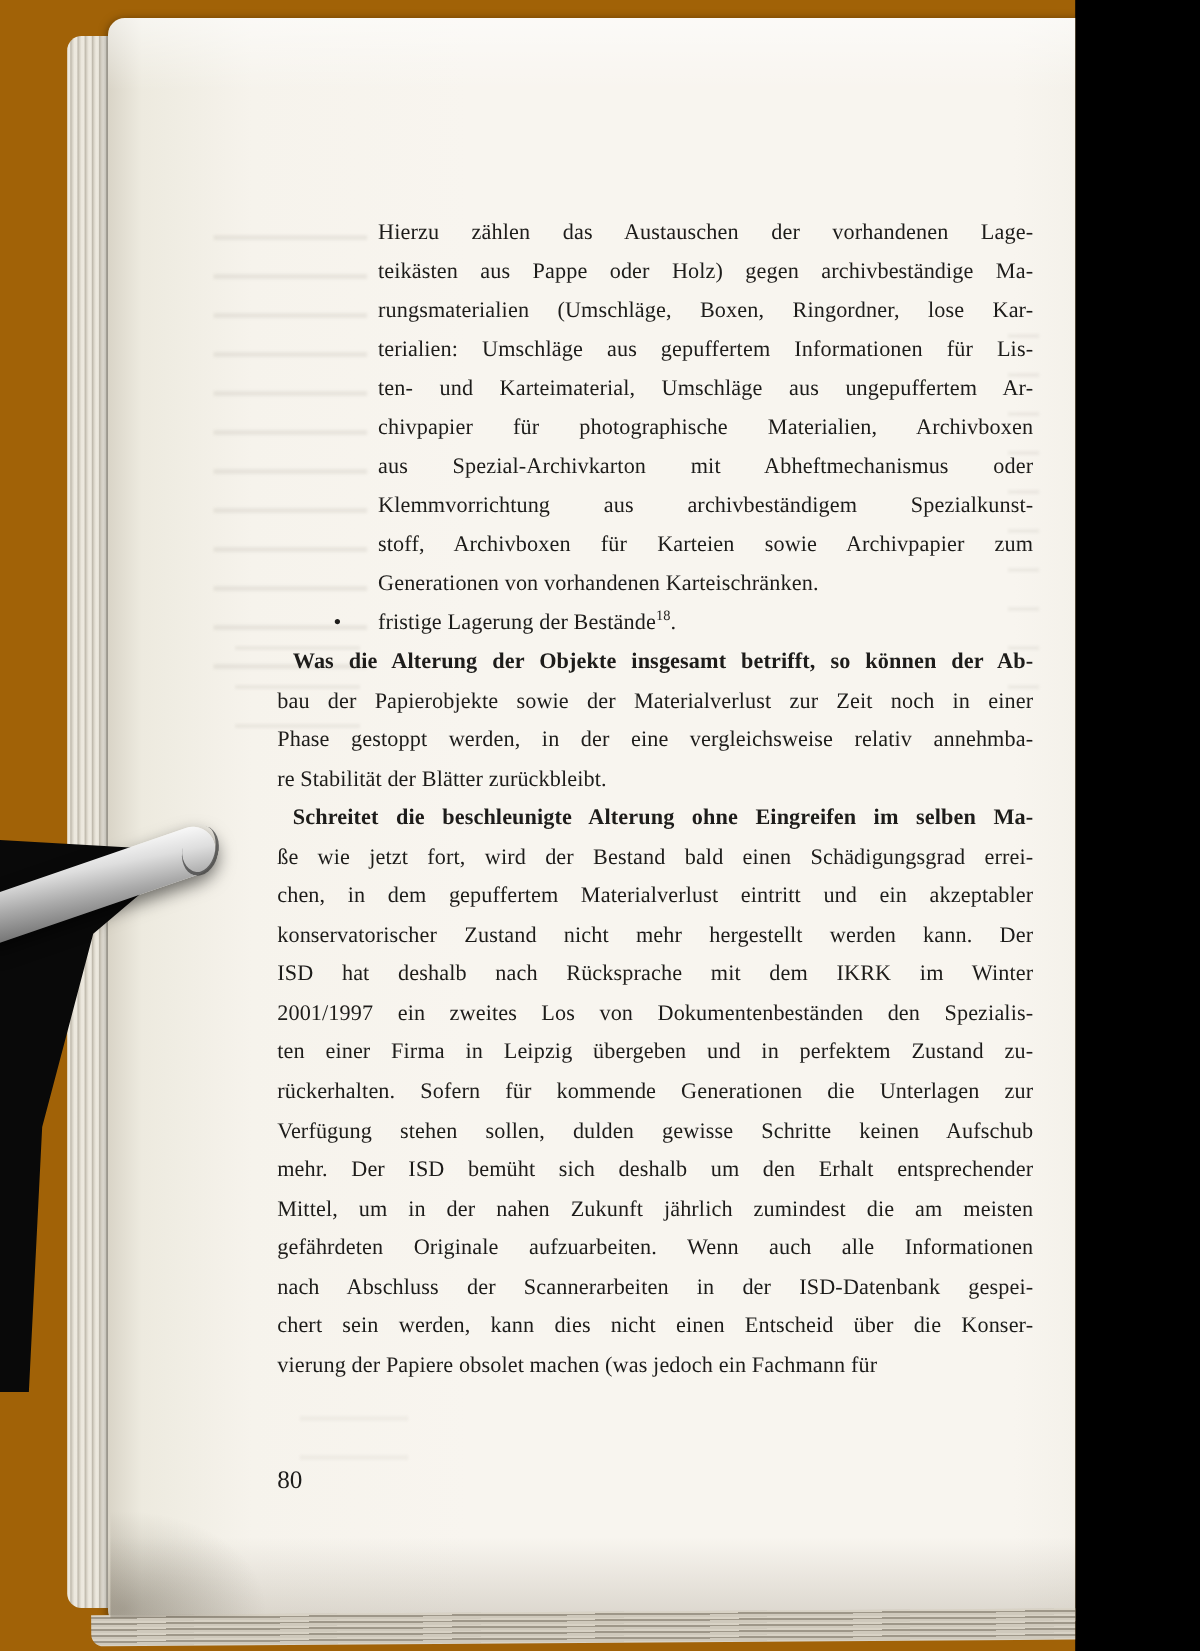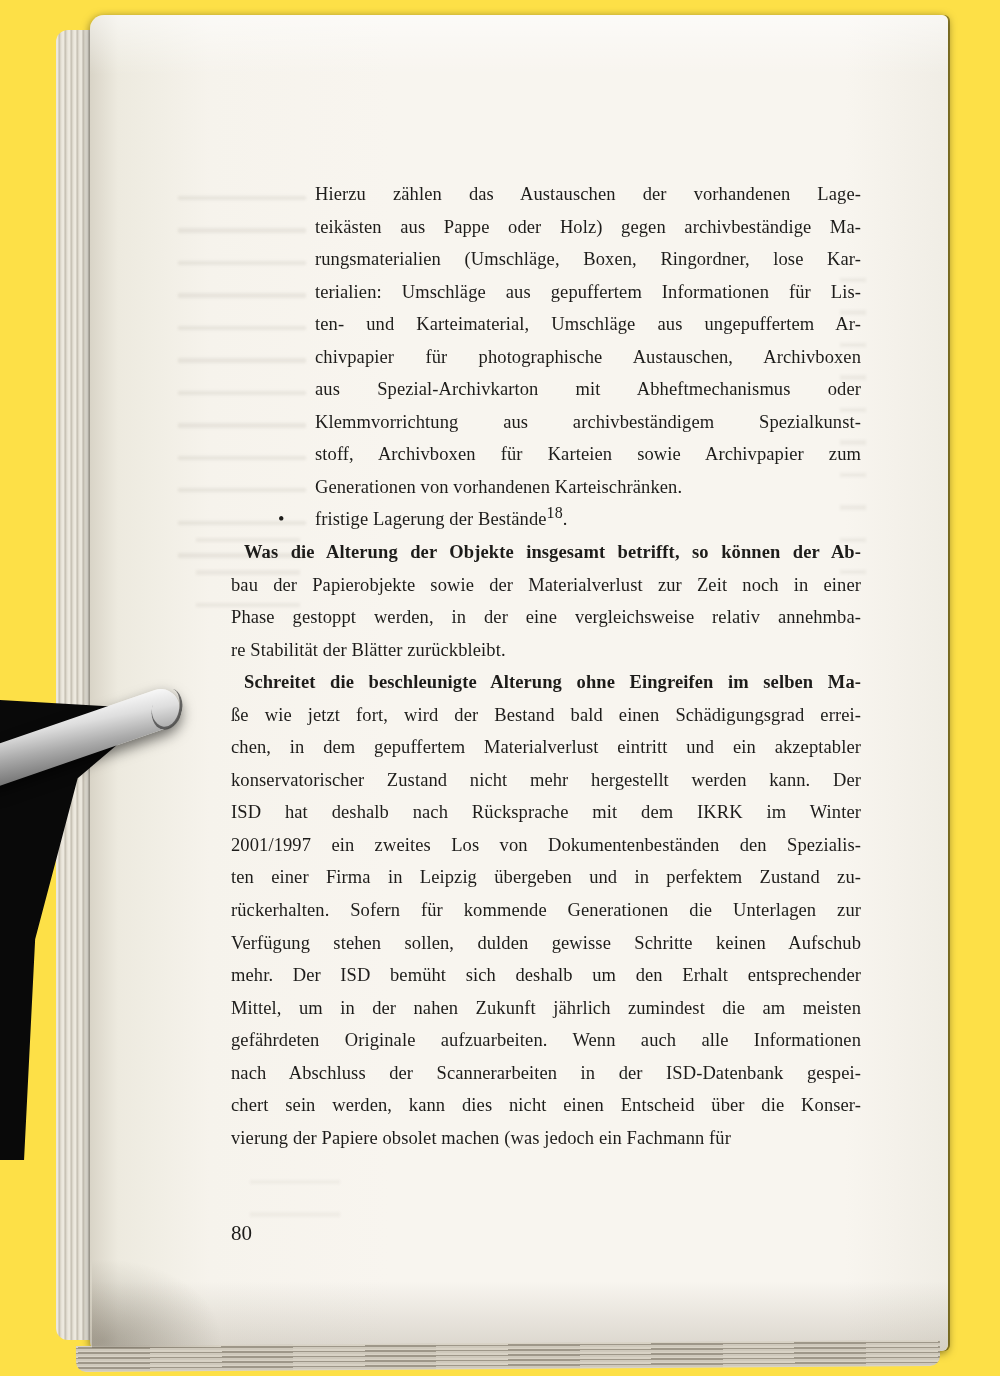--- a/index.html
+++ b/index.html
@@ -1,21 +1,21 @@
 <!DOCTYPE html>
 <html lang="de"><head>
 <meta charset="utf-8">
 <style>
   * { margin:0; padding:0; box-sizing:border-box; }
   html,body { background:#000; }
   body { font-family:"Liberation Serif", serif; }
 
   .photo {
-    position:relative; width:1000px; height:1376px;
-    background:#fde047; overflow:hidden;
+    position:relative; width:896px; height:1376px;
+    background:#a16207; overflow:hidden;
   }
 
   
   .page-stack-left {
     position:absolute; left:56px; top:30px; width:38px; height:1310px;
     background:repeating-linear-gradient(90deg,
       #ece8de 0px, #ede9df 2px, #bfb9ac 3px, #dbd6ca 4.5px, #ece8de 6px);
     border-radius:12px 0 0 12px;
   }
 
@@ -85,21 +85,21 @@
   }
   .tline { white-space:normal; }
   .tline.jfull { text-align:justify; text-align-last:justify; }
   .tline.jlast { text-align:left; }
 
   .cont-block { margin-left:84px; }          
   .bullet-item { position:relative; margin-left:84px; }
   .bullet-marker { position:absolute; left:-37px; top:0; }
   .para .tline:first-child { text-indent:13px;font-weight:bold; }
 
-  .sup { font-size:16px; vertical-align:super; line-height:0;margin-top:24px; }
+  .sup { font-size:12px; vertical-align:super; line-height:0;margin-top:24px; }
 
   .page-number {
     position:absolute; left:231px; top:1221px;
     font-size:21px; color:#1d1c1a; z-index:4;
     font-family:"Liberation Serif", serif;
   }
 </style>
 </head>
 <body>
 
@@ -119,21 +119,21 @@
   <div class="corner-shade"></div>
 
   <div class="text-block">
 
     <div class="cont-block">
         <div class="tline jfull">Hierzu zählen das Austauschen der vorhandenen Lage-</div>
         <div class="tline jfull">teikästen aus Pappe oder Holz) gegen archivbeständige Ma-</div>
         <div class="tline jfull">rungsmaterialien (Umschläge, Boxen, Ringordner, lose Kar-</div>
         <div class="tline jfull">terialien: Umschläge aus gepuffertem Informationen für Lis-</div>
         <div class="tline jfull">ten- und Karteimaterial, Umschläge aus ungepuffertem Ar-</div>
-        <div class="tline jfull">chivpapier für photographische Austauschen, Archivboxen</div>
+        <div class="tline jfull">chivpapier für photographische Materialien, Archivboxen</div>
         <div class="tline jfull">aus Spezial-Archivkarton mit Abheftmechanismus oder</div>
         <div class="tline jfull">Klemmvorrichtung aus archivbeständigem Spezialkunst-</div>
         <div class="tline jfull">stoff, Archivboxen für Karteien sowie Archivpapier zum</div>
         <div class="tline jlast">Generationen von vorhandenen Karteischränken.</div>
       </div>
 
     <div class="bullet-item">
       <span class="bullet-marker">•</span>
       <div class="tline jlast"><span>fristige Lagerung der Bestände</span><sup class="sup">18</sup><span>.</span></div>
     </div>

